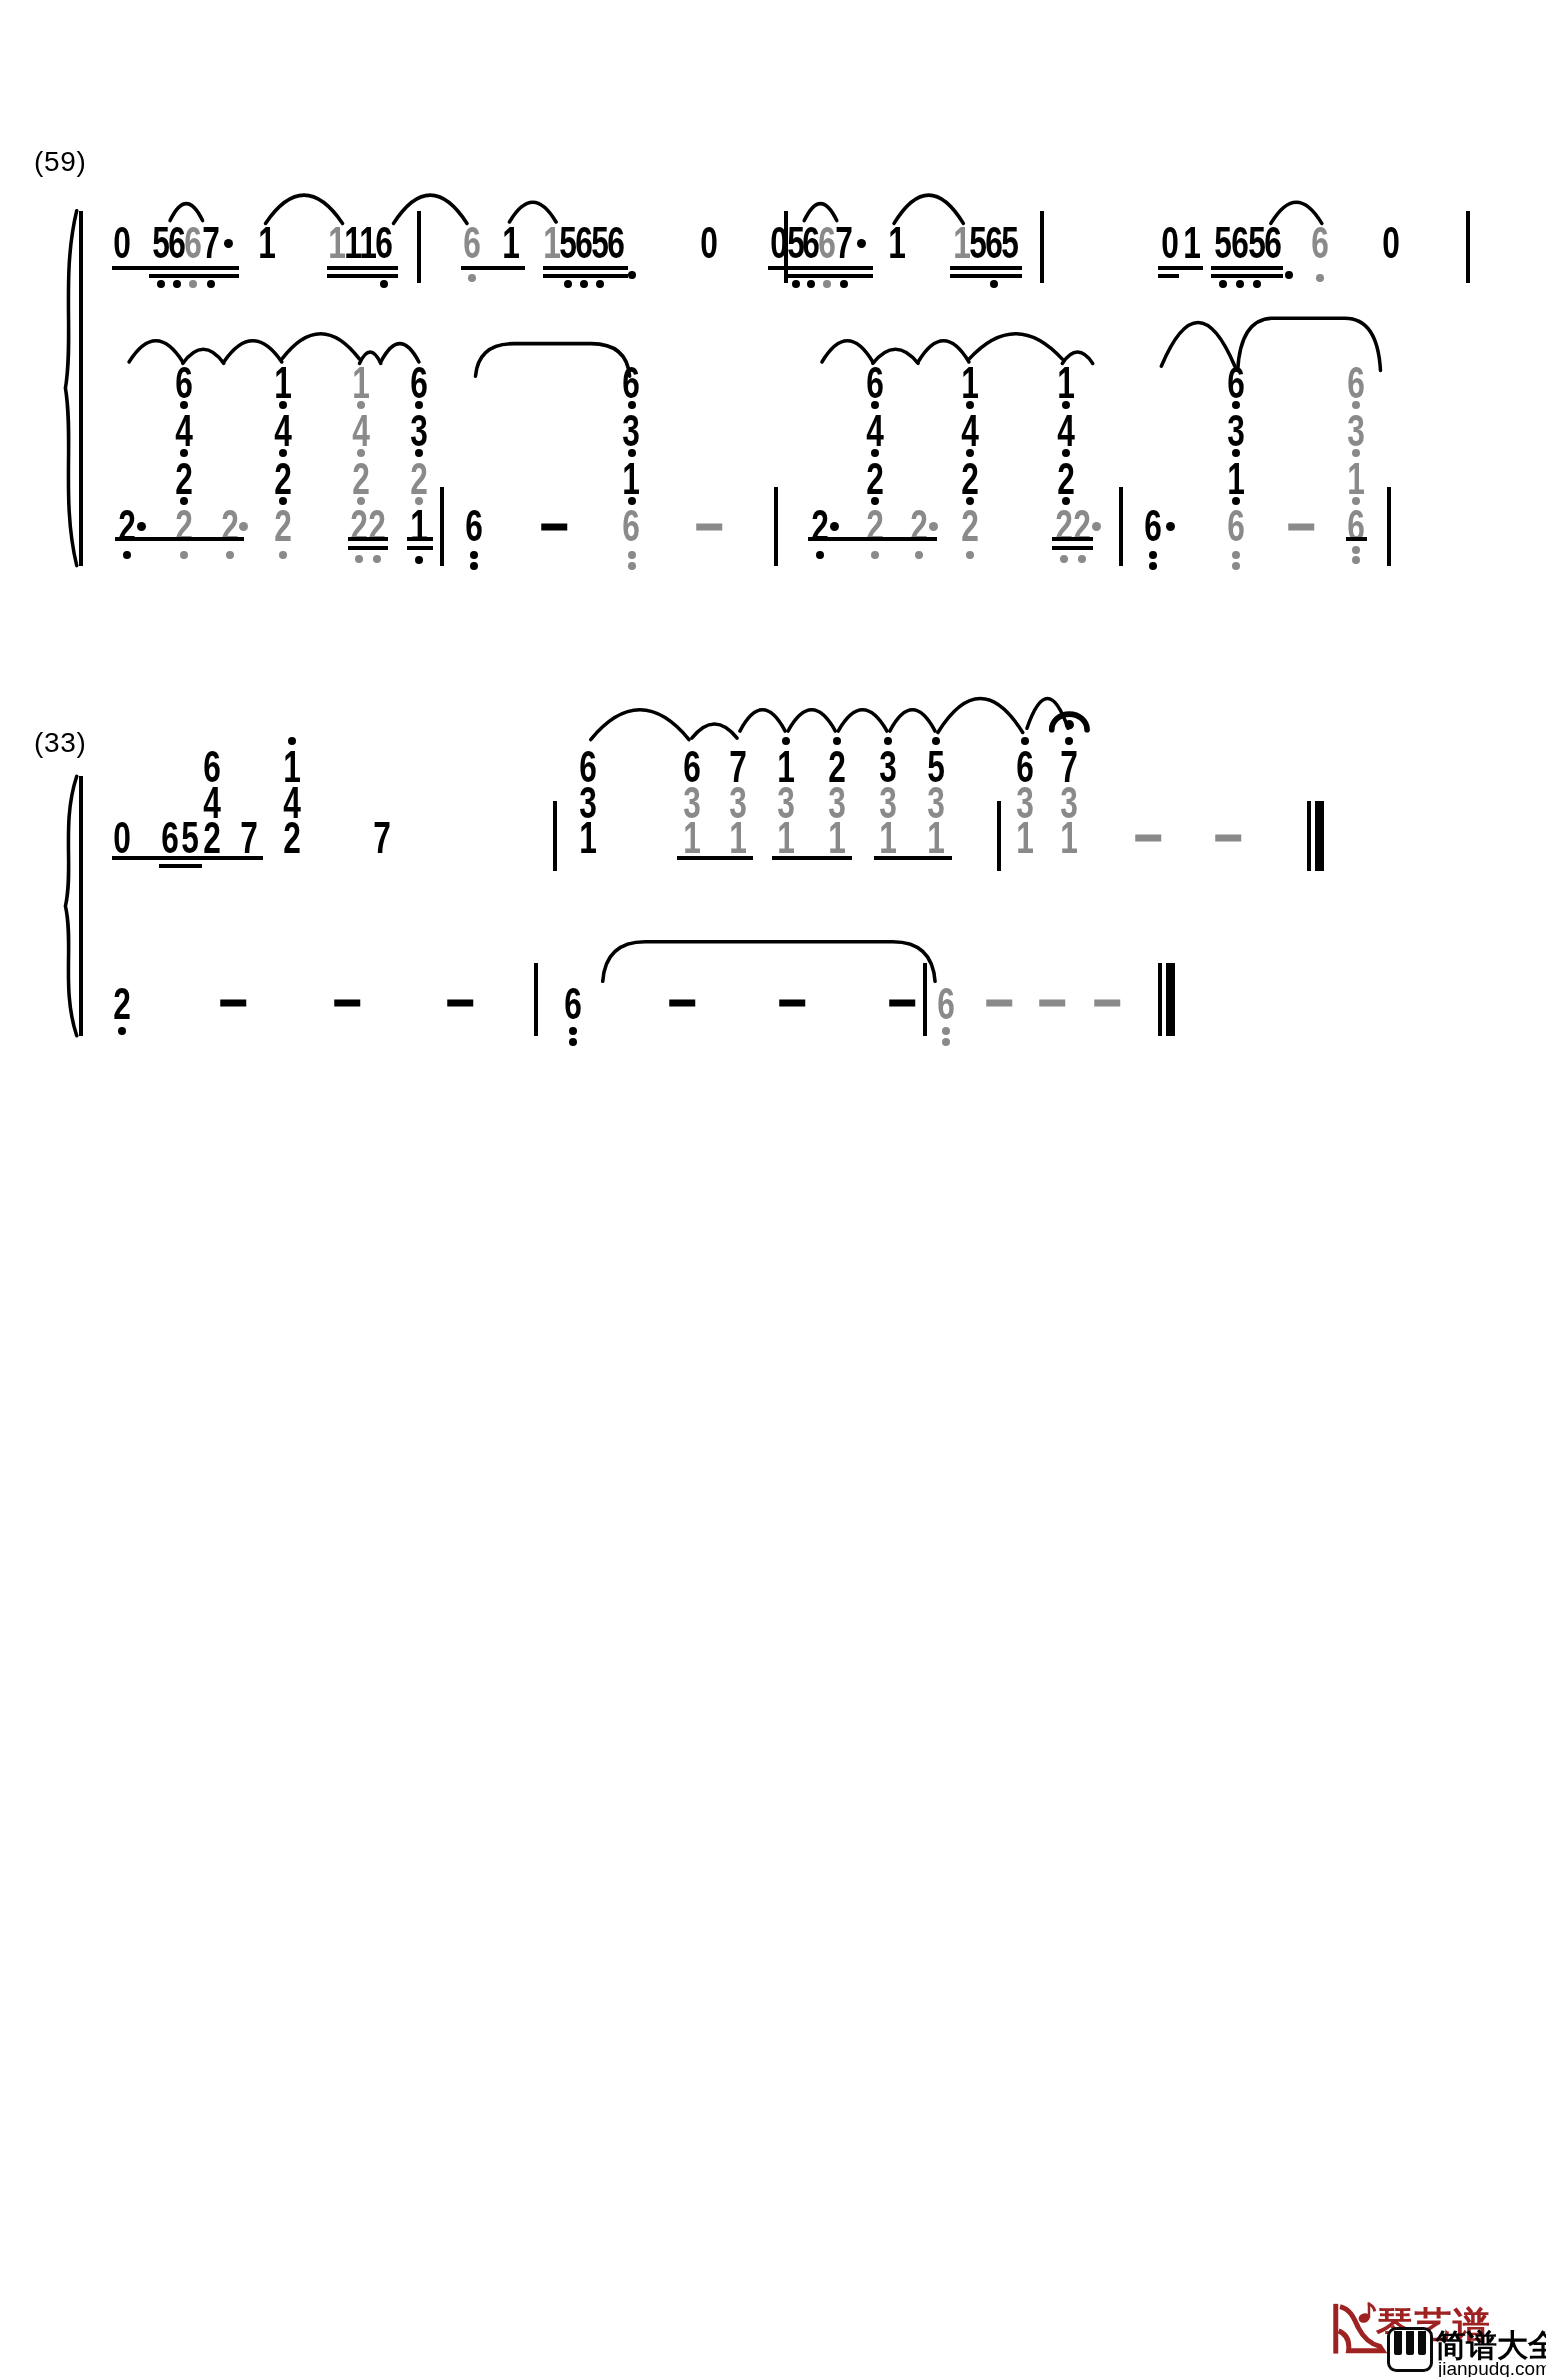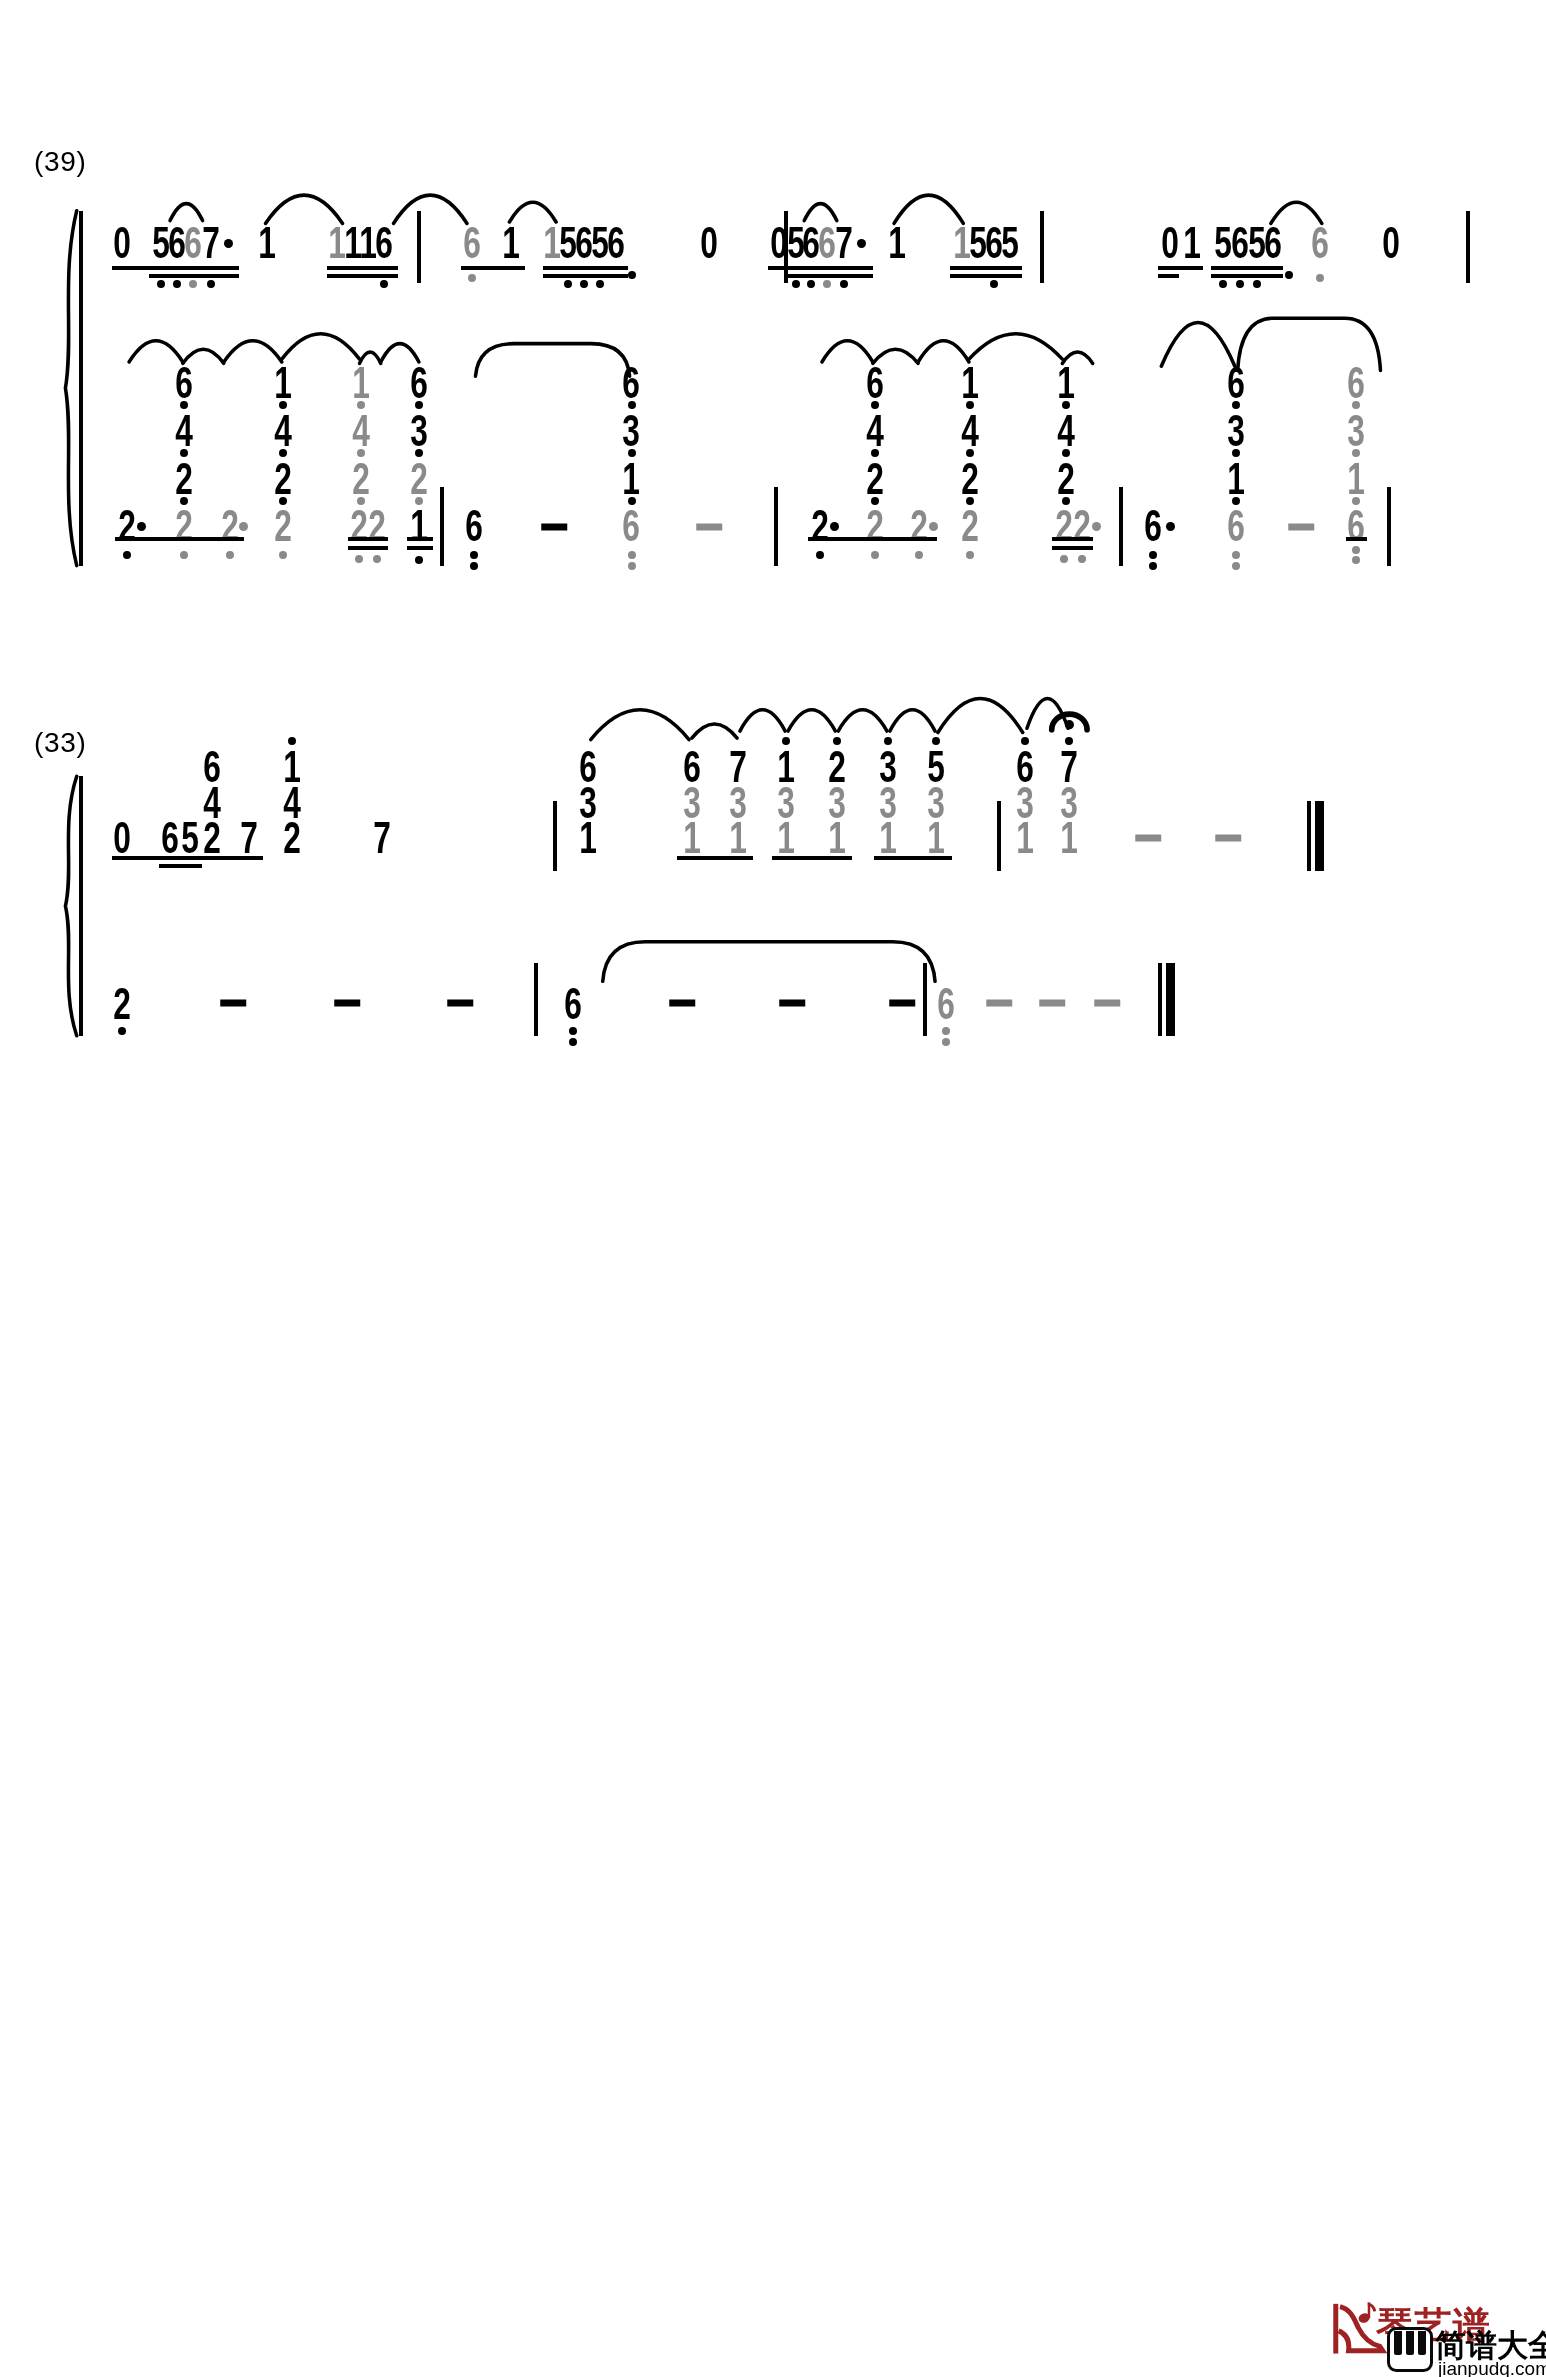--- a/index.html
+++ b/index.html
@@ -43,21 +43,21 @@
   }
   #wm-url{
     position:absolute;left:109px;top:61px;z-index:2;color:#000;font-weight:400;
     font-size:19px;white-space:nowrap;font-family:"Liberation Sans",sans-serif;
   }
 </style>
 </head>
 <body>
 
 <div id="sheet">
-  <div class="syslabel" style="left:34px;top:146px">(39)</div>
+  <div class="syslabel" style="left:34px;top:146px">(59)</div>
   <div class="syslabel" style="left:34px;top:727px">(33)</div>
 
   <div id="watermark">
     <svg id="wm-logo" width="57" height="54" viewBox="0 0 80 76">
       <g fill="none" stroke="#9e2222" stroke-width="7">
         <path d="M8,4 V74"></path>
         <path d="M14,8 C30,12 34,26 40,38 C46,50 56,60 70,64 L74,70 H26 C28,54 22,46 12,42"></path>
       </g>
       <g fill="#9e2222">
         <ellipse cx="48" cy="24" rx="8" ry="6.5" transform="rotate(-20 48 24)"></ellipse>

